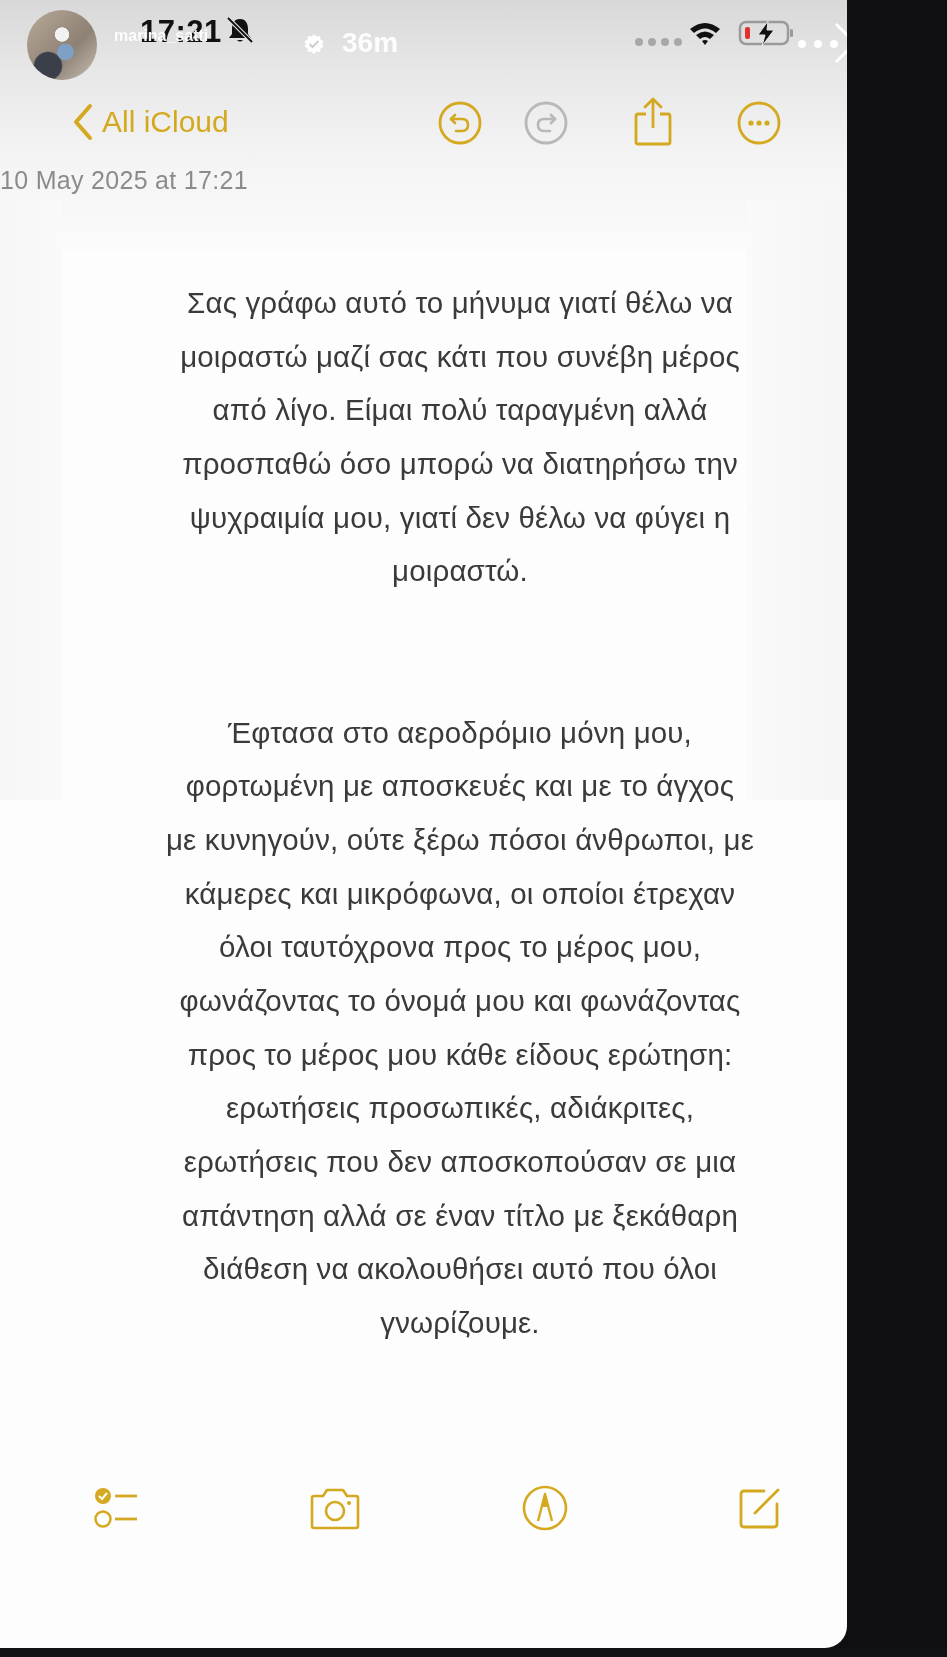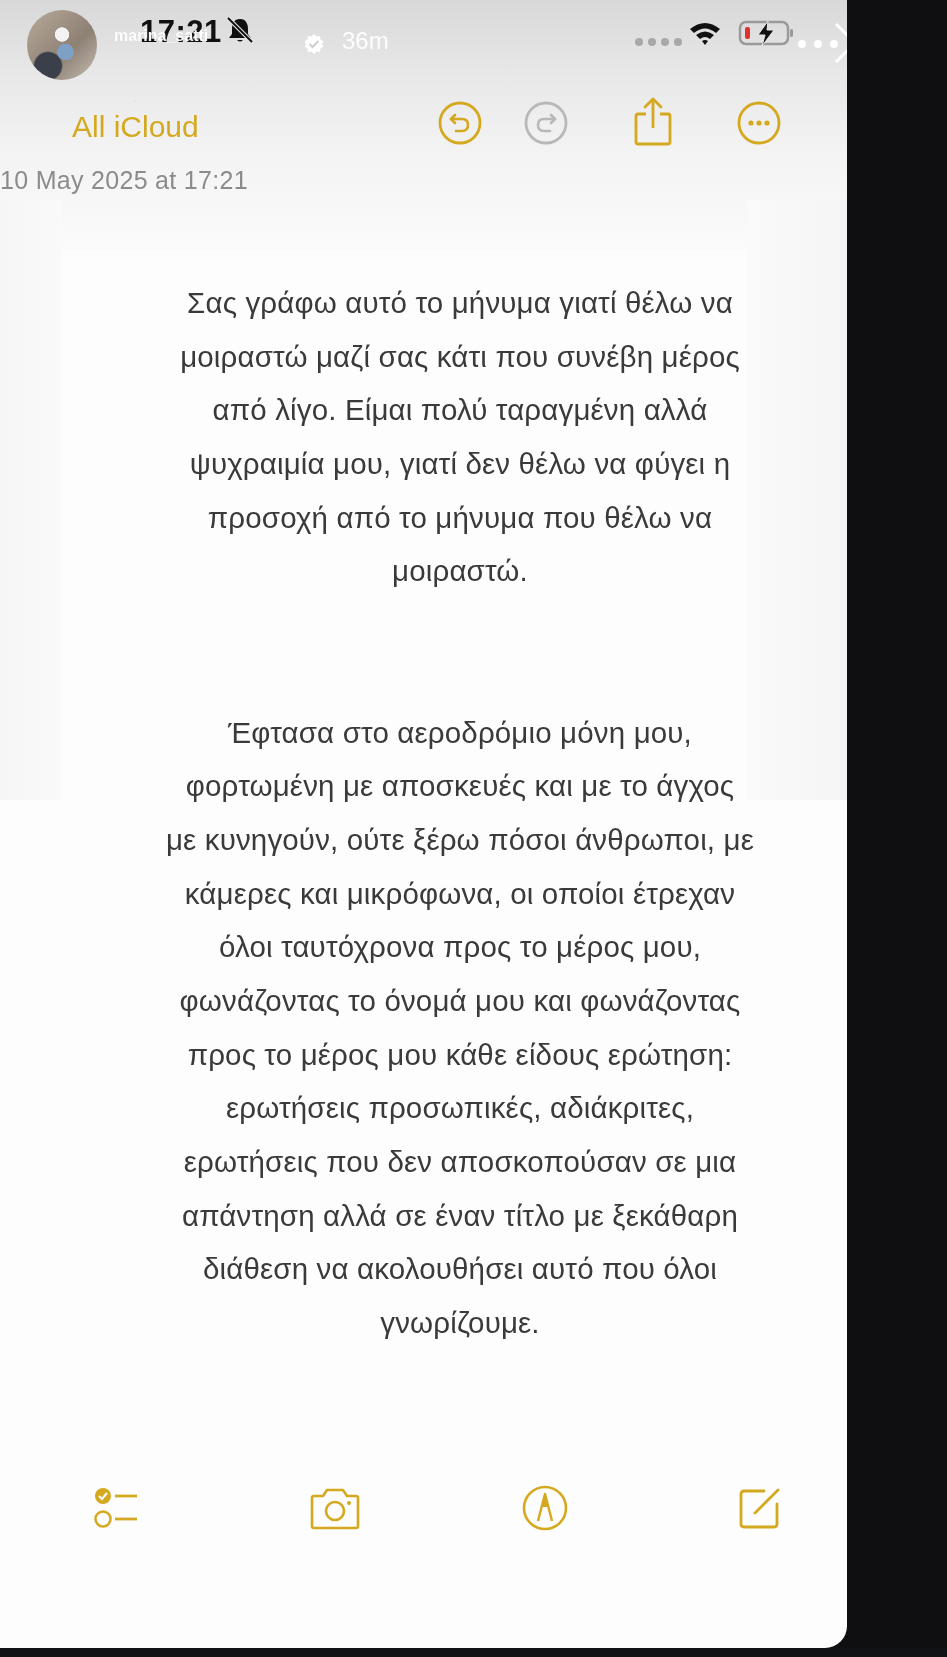--- a/index.html
+++ b/index.html
@@ -38,33 +38,33 @@
   .status-time {
     position: absolute; left: 140px; top: 14px; font-size: 31px; font-weight: bold; color: #111;
     letter-spacing: 0.5px;
   }
   .bell-off-icon { position: absolute; left: 225px; top: 16px; width: 30px; height: 28px; }
   .story-user {
     position: absolute; left: 114px; top: 27px; font-size: 16px; font-weight: bold; color: rgba(255,255,255,0.96);
     text-shadow: 0 0 1px rgba(0,0,0,0.05);
   }
   .verified-icon { position: absolute; left: 303px; top: 33px; width: 22px; height: 22px; }
-  .story-age { position: absolute; left: 342px; top: 27px; font-size: 24px; color: rgba(255,255,255,0.92); }
+  .story-age { position: absolute; left: 342px; top: 27px; font-size: 28px; color: rgba(255,255,255,0.92); font-weight: bold; }
 
   .signal-dots { position: absolute; left: 635px; top: 38px; display: flex; gap: 5px; }
   .signal-dots span { width: 8px; height: 8px; border-radius: 50%; background: #a8a8a8; display: block; }
   .wifi-icon { position: absolute; left: 688px; top: 20px; width: 34px; height: 26px; }
   .battery-icon { position: absolute; left: 738px; top: 20px; width: 58px; height: 26px; }
   .story-dots { position: absolute; left: 798px; top: 40px; display: flex; gap: 8px; }
   .story-dots span { width: 8px; height: 8px; border-radius: 50%; background: #ffffff; display: block; }
   .close-icon { position: absolute; left: 830px; top: 18px; width: 50px; height: 50px; cursor: pointer; }
 
   
   .nav-back {
-    position: absolute; left: 72px; top: 100px; height: 44px; display: flex; align-items: center; gap: 8px; cursor: pointer; flex-direction: column;
+    position: absolute; left: 72px; top: 100px; height: 44px; display: flex; align-items: center; gap: 8px; cursor: pointer;
   }
   .chevron-left-icon { width: 22px; height: 38px; }
   .nav-back-label { font-size: 30px; color: #d4a91f; }
   .nav-icon { position: absolute; top: 100px; width: 46px; height: 46px; cursor: pointer; }
   .undo-icon { left: 437px; }
   .redo-icon { left: 523px; }
   .share-icon { left: 632px; top: 96px; width: 42px; height: 52px; }
   .more-icon { left: 736px; }
 
   .note-date {
@@ -168,22 +168,22 @@
     <circle cx="31" cy="23" r="2.6" fill="#d4a91f"></circle>
   </svg>
 
   <div class="note-date">10 May 2025 at 17:21</div>
 
   <div class="note-body">
     <div>
       <span class="note-line">Σας γράφω αυτό το μήνυμα γιατί θέλω να</span>
       <span class="note-line">μοιραστώ μαζί σας κάτι που συνέβη μέρος</span>
       <span class="note-line">από λίγο. Είμαι πολύ ταραγμένη αλλά</span>
+      <span class="note-line">προσπαθώ όσο μπορώ να διατηρήσω την</span>
       <span class="note-line">ψυχραιμία μου, γιατί δεν θέλω να φύγει η</span>
-      <span class="note-line">προσοχή από το μήνυμα που θέλω να</span>
       <span class="note-line">μοιραστώ.</span>
     </div>
     <div class="para-gap"></div>
     <div>
       <span class="note-line">Έφτασα στο αεροδρόμιο μόνη μου,</span>
       <span class="note-line">φορτωμένη με αποσκευές και με το άγχος</span>
       <span class="note-line">με κυνηγούν, ούτε ξέρω πόσοι άνθρωποι, με</span>
       <span class="note-line">κάμερες και μικρόφωνα, οι οποίοι έτρεχαν</span>
       <span class="note-line">όλοι ταυτόχρονα προς το μέρος μου,</span>
       <span class="note-line">φωνάζοντας το όνομά μου και φωνάζοντας</span>

